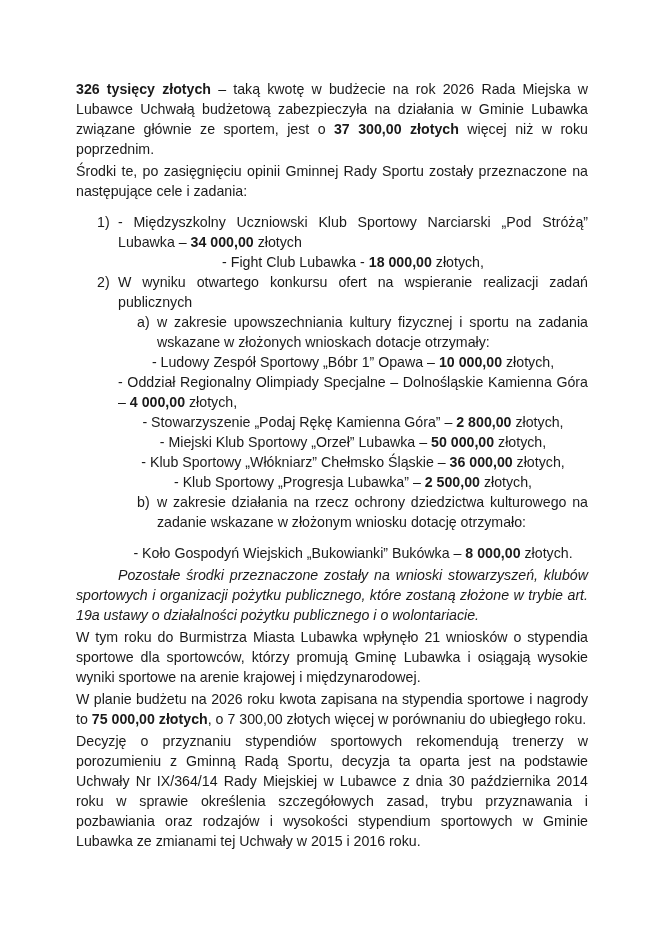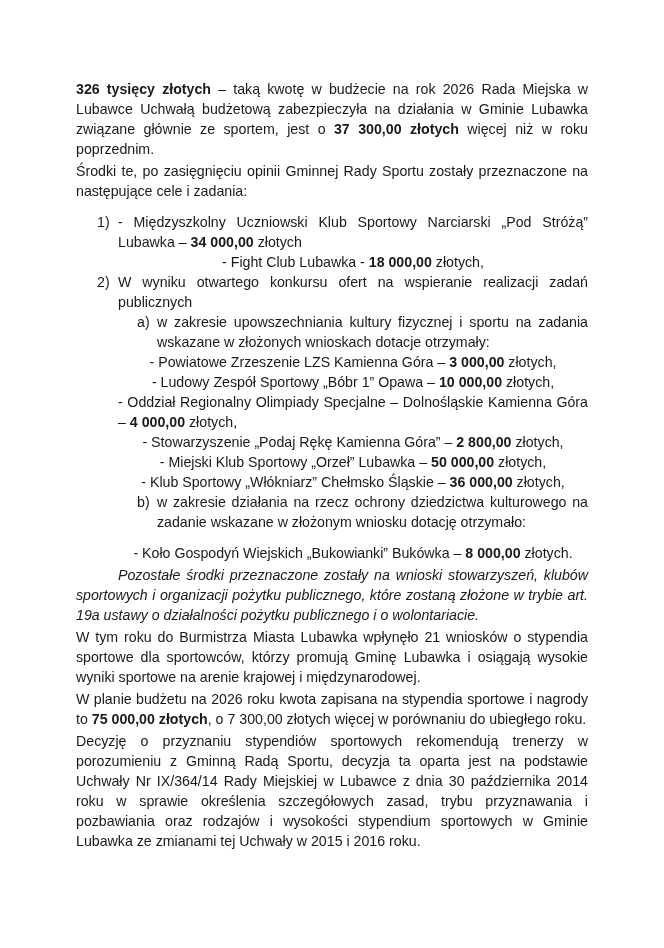--- a/index.html
+++ b/index.html
@@ -38,26 +38,26 @@
 
   <div class="li1">
     <span class="num">2)</span>
     <span>W wyniku otwartego konkursu ofert na wspieranie realizacji zadań publicznych</span>
   </div>
 
   <div class="sub">
     <span class="num">a)</span>
     <span>w zakresie upowszechniania kultury fizycznej i sportu na zadania wskazane w złożonych wnioskach dotacje otrzymały:</span>
   </div>
-  <div class="entry"><span>- Powiatowe Zrzeszenie LZS  Kamienna Góra – </span><b>3 000,00</b><span> złotych,</span></div>
   <div class="entry"><span>- Ludowy Zespół Sportowy „Bóbr 1” Opawa – </span><b>10 000,00</b><span> złotych,</span></div>
   <div class="entry just"><span>- Oddział Regionalny Olimpiady Specjalne – Dolnośląskie Kamienna Góra – </span><b>4 000,00</b><span> złotych,</span></div>
   <div class="entry"><span>- Stowarzyszenie „Podaj Rękę Kamienna Góra” – </span><b>2 800,00</b><span> złotych,</span></div>
   <div class="entry"><span>- Miejski Klub Sportowy „Orzeł” Lubawka – </span><b>50 000,00</b><span> złotych,</span></div>
   <div class="entry"><span>- Klub Sportowy „Włókniarz” Chełmsko Śląskie – </span><b>36 000,00</b><span> złotych,</span></div>
+  <div class="entry"><span>- Klub Sportowy „Progresja Lubawka” – </span><b>2 500,00</b><span> złotych,</span></div>
 
   <div class="sub">
     <span class="num">b)</span>
     <span>w zakresie działania na rzecz ochrony dziedzictwa kulturowego na zadanie wskazane w złożonym wniosku dotację otrzymało:</span>
   </div>
   <div class="entry mt11"><span>- Koło Gospodyń Wiejskich „Bukowianki” Bukówka – </span><b>8 000,00</b><span> złotych.</span></div>
 
   <p class="para-gap indent-first">Pozostałe środki przeznaczone zostały na wnioski stowarzyszeń, klubów sportowych i organizacji pożytku publicznego, które zostaną złożone w trybie art. 19a ustawy o działalności pożytku publicznego i o wolontariacie.</p>
 
   <p class="para-gap">W tym roku do Burmistrza Miasta Lubawka wpłynęło 21 wniosków o stypendia sportowe dla sportowców, którzy promują Gminę Lubawka i osiągają wysokie wyniki sportowe na arenie krajowej i międzynarodowej.</p>

